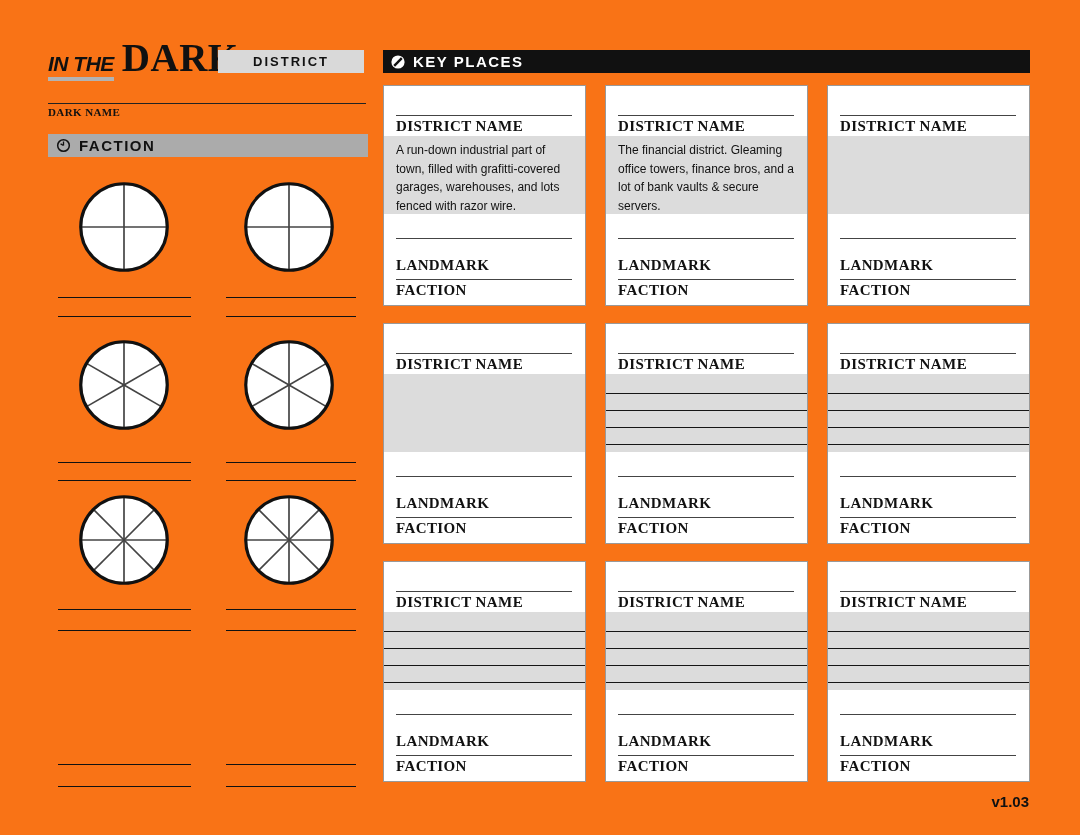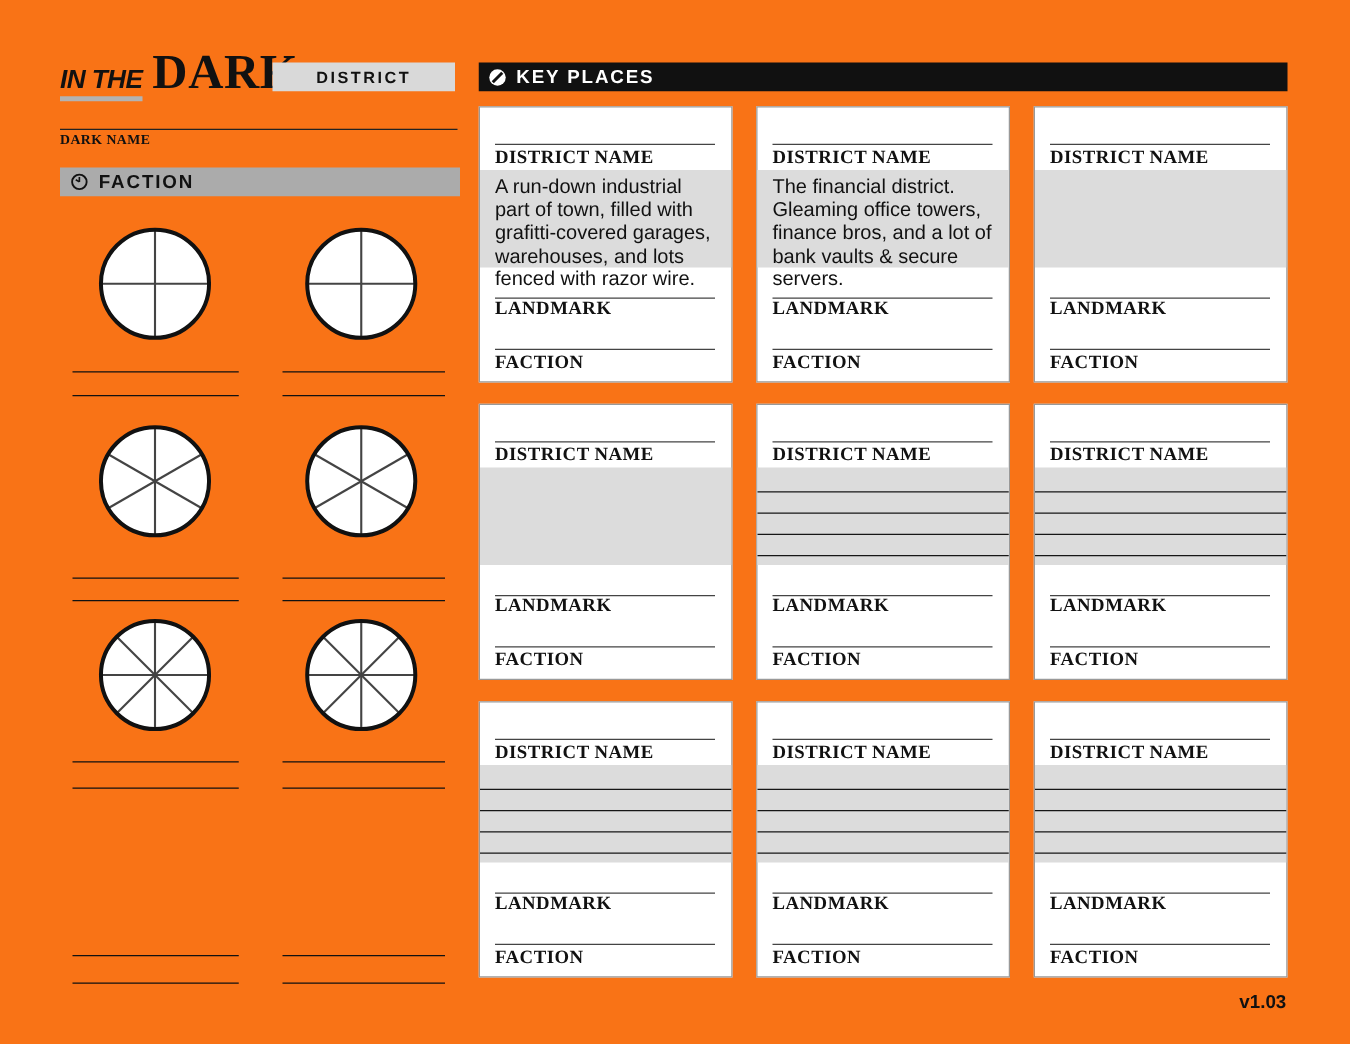--- a/index.html
+++ b/index.html
@@ -55,26 +55,26 @@
   .district-card { position:relative; border:1px solid #999; background:#fff; }
   .field-line { position:absolute; left:12px; right:13px; border-top:1px solid #444; }
   .f-district { top:29px; }
   .f-landmark { top:152px; }
   .f-faction  { top:193px; }
   .field-label {
     position:absolute; left:12px; font-family:"Liberation Serif", serif;
     font-weight:700; font-size:15px; letter-spacing:0.4px; color:#111;
   }
   .l-district { top:32px; }
-  .l-landmark { top:153px; }
+  .l-landmark { top:171px; }
   .l-faction  { top:196px; }
   .gray-box { position:absolute; left:0; right:0; top:50px; height:78px; background:#dcdcdc; }
   .desc-text {
     position:absolute; left:0; right:0; top:55px; padding:0 12px;
-    font-size:16px; line-height:18.5px; color:#111;
+    font-size:12px; line-height:18.5px; color:#111;
   }
   .desc-lines { display:none; }
   .district-card.blank .desc-lines { display:block; }
   .desc-lines .wl { position:absolute; left:0; right:0; border-top:1.6px solid #161616; }
   
   .version {
     position:absolute; left:960px; top:793px; width:69px; text-align:right;
     font-size:15px; font-weight:700; color:#111;
   }
 </style>

